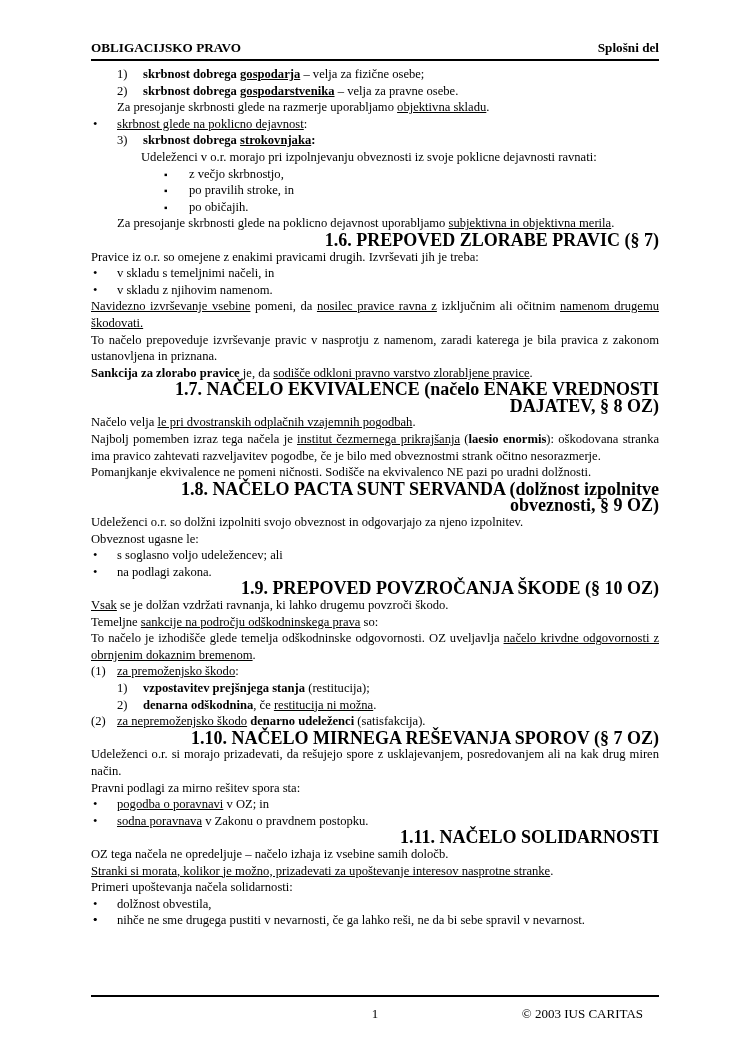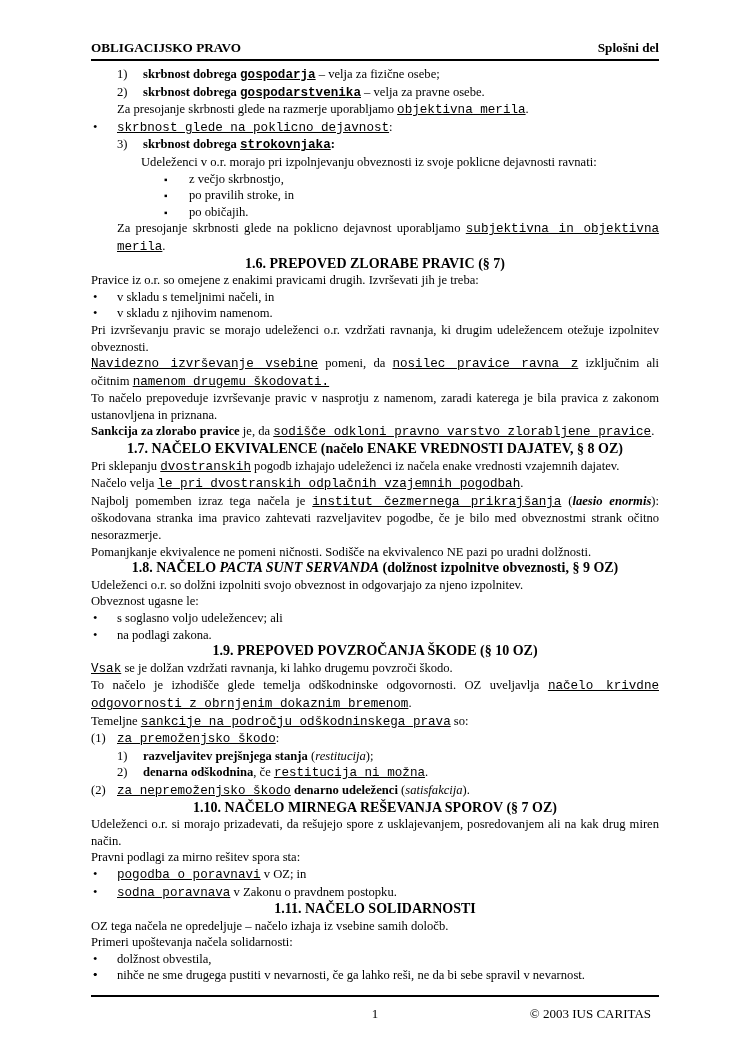--- a/index.html
+++ b/index.html
@@ -22,23 +22,23 @@
     padding-bottom: 3px;
     border-bottom: 2px solid #000;
   }
   .doc-content { padding-top: 5px; }
   .block {
     position: relative;
     text-align: justify;
     line-height: 16.6px;
   }
   .seg.b { font-weight: bold; }
-  .seg.u { text-decoration: underline; font-family: Liberation Mono, monospace; }
-  .seg.i { font-style: italic; }
-  .t-h { text-align: center; font-size: 14px; }
+  .seg.u { text-decoration: underline; }
+  .seg.i { }
+  .t-h { text-align: right; font-size: 18px; }
   .t-pi  { padding-left: 26px; }
   .t-pi2 { padding-left: 50px; }
   .t-b   { padding-left: 26px; }
   .t-b  .marker { position: absolute; left: 2px; }
   .t-n   { padding-left: 52px; }
   .t-n  .marker { position: absolute; left: 26px; }
   .t-pn  { padding-left: 26px; }
   .t-pn .marker { position: absolute; left: 0; }
   .t-sb  { padding-left: 98px; }
   .t-sb .marker { position: absolute; left: 73px; font-size: 10px; top: 1px; }
@@ -46,76 +46,75 @@
     position: absolute;
     left: 91px; right: 91px; top: 995px;
     border-top: 2px solid #000;
     height: 32px;
   }
   .doc-footer .page-num {
     position: absolute; left: 0; right: 0; top: 9px;
     text-align: center; font-size: 13px;
   }
   .doc-footer .copyright {
-    position: absolute; right: 8px; top: 9px;
+    position: absolute; right: 16px; top: 9px;
     font-size: 13px;
   }
 </style>
 </head>
 <body>
 
 <div class="page">
   <div class="doc-header">
     <span>OBLIGACIJSKO PRAVO</span>
     <span>Splošni del</span>
   </div>
   <div class="doc-content">
       <div class="block t-n"><span class="marker">1)</span><span class="seg b">skrbnost dobrega </span><span class="seg b u">gospodarja</span><span class="seg"> – velja za fizične osebe;</span></div>
       <div class="block t-n"><span class="marker">2)</span><span class="seg b">skrbnost dobrega </span><span class="seg b u">gospodarstvenika</span><span class="seg"> – velja za pravne osebe.</span></div>
-      <div class="block t-pi"><span class="seg">Za presojanje skrbnosti glede na razmerje uporabljamo </span><span class="seg u">objektivna merila</span><span class="seg">.</span></div>
+      <div class="block t-pi"><span class="seg">Za presojanje skrbnosti glede na razmerje uporabljamo </span><span class="seg u">objektivna skladu</span><span class="seg">.</span></div>
       <div class="block t-b"><span class="marker">•</span><span class="seg u">skrbnost glede na poklicno dejavnost</span><span class="seg">:</span></div>
       <div class="block t-n"><span class="marker">3)</span><span class="seg b">skrbnost dobrega </span><span class="seg b u">strokovnjaka</span><span class="seg b">:</span></div>
       <div class="block t-pi2"><span class="seg">Udeleženci v o.r. morajo pri izpolnjevanju obveznosti iz svoje poklicne dejavnosti ravnati:</span></div>
       <div class="block t-sb"><span class="marker">▪</span><span class="seg">z večjo skrbnostjo,</span></div>
       <div class="block t-sb"><span class="marker">▪</span><span class="seg">po pravilih stroke, in</span></div>
       <div class="block t-sb"><span class="marker">▪</span><span class="seg">po običajih.</span></div>
       <div class="block t-pi"><span class="seg">Za presojanje skrbnosti glede na poklicno dejavnost uporabljamo </span><span class="seg u">subjektivna in objektivna merila</span><span class="seg">.</span></div>
       <div class="block t-h"><span class="seg b">1.6. PREPOVED ZLORABE PRAVIC (§ 7)</span></div>
       <div class="block t-p"><span class="seg">Pravice iz o.r. so omejene z enakimi pravicami drugih. Izvrševati jih je treba:</span></div>
       <div class="block t-b"><span class="marker">•</span><span class="seg">v skladu s temeljnimi načeli, in</span></div>
       <div class="block t-b"><span class="marker">•</span><span class="seg">v skladu z njihovim namenom.</span></div>
-      <div class="block t-p"><span class="seg">Pri izvrševanju pravic se morajo udeleženci o.r. vzdržati ravnanja, ki drugim udeležencem otežuje izpolnitev obveznosti.</span></div>
       <div class="block t-p"><span class="seg u">Navidezno izvrševanje vsebine</span><span class="seg"> pomeni, da </span><span class="seg u">nosilec pravice ravna z</span><span class="seg"> izključnim ali očitnim </span><span class="seg u">namenom drugemu škodovati.</span></div>
       <div class="block t-p"><span class="seg">To načelo prepoveduje izvrševanje pravic v nasprotju z namenom, zaradi katerega je bila pravica z zakonom ustanovljena in priznana.</span></div>
       <div class="block t-p"><span class="seg b">Sankcija za zlorabo pravice</span><span class="seg"> je, da </span><span class="seg u">sodišče odkloni pravno varstvo zlorabljene pravice</span><span class="seg">.</span></div>
       <div class="block t-h"><span class="seg b">1.7. NAČELO EKVIVALENCE (načelo ENAKE VREDNOSTI DAJATEV, § 8 OZ)</span></div>
-      <div class="block t-p"><span class="seg">Pri sklepanju </span><span class="seg u">dvostranskih</span><span class="seg"> pogodb izhajajo udeleženci iz načela enake vrednosti vzajemnih dajatev.</span></div>
       <div class="block t-p"><span class="seg">Načelo velja </span><span class="seg u">le pri dvostranskih odplačnih vzajemnih pogodbah</span><span class="seg">.</span></div>
       <div class="block t-p"><span class="seg">Najbolj pomemben izraz tega načela je </span><span class="seg u">institut čezmernega prikrajšanja</span><span class="seg"> (</span><span class="seg b i">laesio enormis</span><span class="seg">): oškodovana stranka ima pravico zahtevati razveljavitev pogodbe, če je bilo med obveznostmi strank očitno nesorazmerje.</span></div>
       <div class="block t-p"><span class="seg">Pomanjkanje ekvivalence ne pomeni ničnosti. Sodišče na ekvivalenco NE pazi po uradni dolžnosti.</span></div>
       <div class="block t-h"><span class="seg b">1.8. NAČELO </span><span class="seg b i">PACTA SUNT SERVANDA</span><span class="seg b"> (dolžnost izpolnitve obveznosti, § 9 OZ)</span></div>
       <div class="block t-p"><span class="seg">Udeleženci o.r. so dolžni izpolniti svojo obveznost in odgovarjajo za njeno izpolnitev.</span></div>
       <div class="block t-p"><span class="seg">Obveznost ugasne le:</span></div>
       <div class="block t-b"><span class="marker">•</span><span class="seg">s soglasno voljo udeležencev; ali</span></div>
       <div class="block t-b"><span class="marker">•</span><span class="seg">na podlagi zakona.</span></div>
       <div class="block t-h"><span class="seg b">1.9. PREPOVED POVZROČANJA ŠKODE (§ 10 OZ)</span></div>
       <div class="block t-p"><span class="seg u">Vsak</span><span class="seg"> se je dolžan vzdržati ravnanja, ki lahko drugemu povzroči škodo.</span></div>
+      <div class="block t-p"><span class="seg">Temeljne </span><span class="seg u">sankcije na področju odškodninskega prava</span><span class="seg"> so:</span></div>
       <div class="block t-p"><span class="seg">To načelo je izhodišče glede temelja odškodninske odgovornosti. OZ uveljavlja </span><span class="seg u">načelo krivdne odgovornosti z obrnjenim dokaznim bremenom</span><span class="seg">.</span></div>
-      <div class="block t-p"><span class="seg">Temeljne </span><span class="seg u">sankcije na področju odškodninskega prava</span><span class="seg"> so:</span></div>
       <div class="block t-pn"><span class="marker">(1)</span><span class="seg u">za premoženjsko škodo</span><span class="seg">:</span></div>
-      <div class="block t-n"><span class="marker">1)</span><span class="seg b">razveljavitev prejšnjega stanja</span><span class="seg"> (</span><span class="seg i">restitucija</span><span class="seg">);</span></div>
+      <div class="block t-n"><span class="marker">1)</span><span class="seg b">vzpostavitev prejšnjega stanja</span><span class="seg"> (</span><span class="seg i">restitucija</span><span class="seg">);</span></div>
       <div class="block t-n"><span class="marker">2)</span><span class="seg b">denarna odškodnina</span><span class="seg">, če </span><span class="seg u">restitucija ni možna</span><span class="seg">.</span></div>
       <div class="block t-pn"><span class="marker">(2)</span><span class="seg u">za nepremoženjsko škodo</span><span class="seg"> </span><span class="seg b">denarno udeleženci</span><span class="seg"> (</span><span class="seg i">satisfakcija</span><span class="seg">).</span></div>
       <div class="block t-h"><span class="seg b">1.10. NAČELO MIRNEGA REŠEVANJA SPOROV (§ 7 OZ)</span></div>
       <div class="block t-p"><span class="seg">Udeleženci o.r. si morajo prizadevati, da rešujejo spore z usklajevanjem, posredovanjem ali na kak drug miren način.</span></div>
       <div class="block t-p"><span class="seg">Pravni podlagi za mirno rešitev spora sta:</span></div>
       <div class="block t-b"><span class="marker">•</span><span class="seg u">pogodba o poravnavi</span><span class="seg"> v OZ; in</span></div>
       <div class="block t-b"><span class="marker">•</span><span class="seg u">sodna poravnava</span><span class="seg"> v Zakonu o pravdnem postopku.</span></div>
       <div class="block t-h"><span class="seg b">1.11. NAČELO SOLIDARNOSTI</span></div>
       <div class="block t-p"><span class="seg">OZ tega načela ne opredeljuje – načelo izhaja iz vsebine samih določb.</span></div>
+      <div class="block t-p"><span class="seg u">Stranki si morata, kolikor je možno, prizadevati za upoštevanje interesov nasprotne stranke</span><span class="seg">.</span></div>
       <div class="block t-p"><span class="seg">Primeri upoštevanja načela solidarnosti:</span></div>
       <div class="block t-b"><span class="marker">•</span><span class="seg">dolžnost obvestila,</span></div>
       <div class="block t-b"><span class="marker">•</span></div>
       <div class="block t-b"><span class="marker">•</span><span class="seg">nihče ne sme drugega pustiti v nevarnosti, če ga lahko reši, ne da bi sebe spravil v nevarnost.</span></div>
     </div>
 </div>
 
 <div class="doc-footer">
   <span class="page-num">1</span>
   <span class="copyright">© 2003 IUS CARITAS</span>

